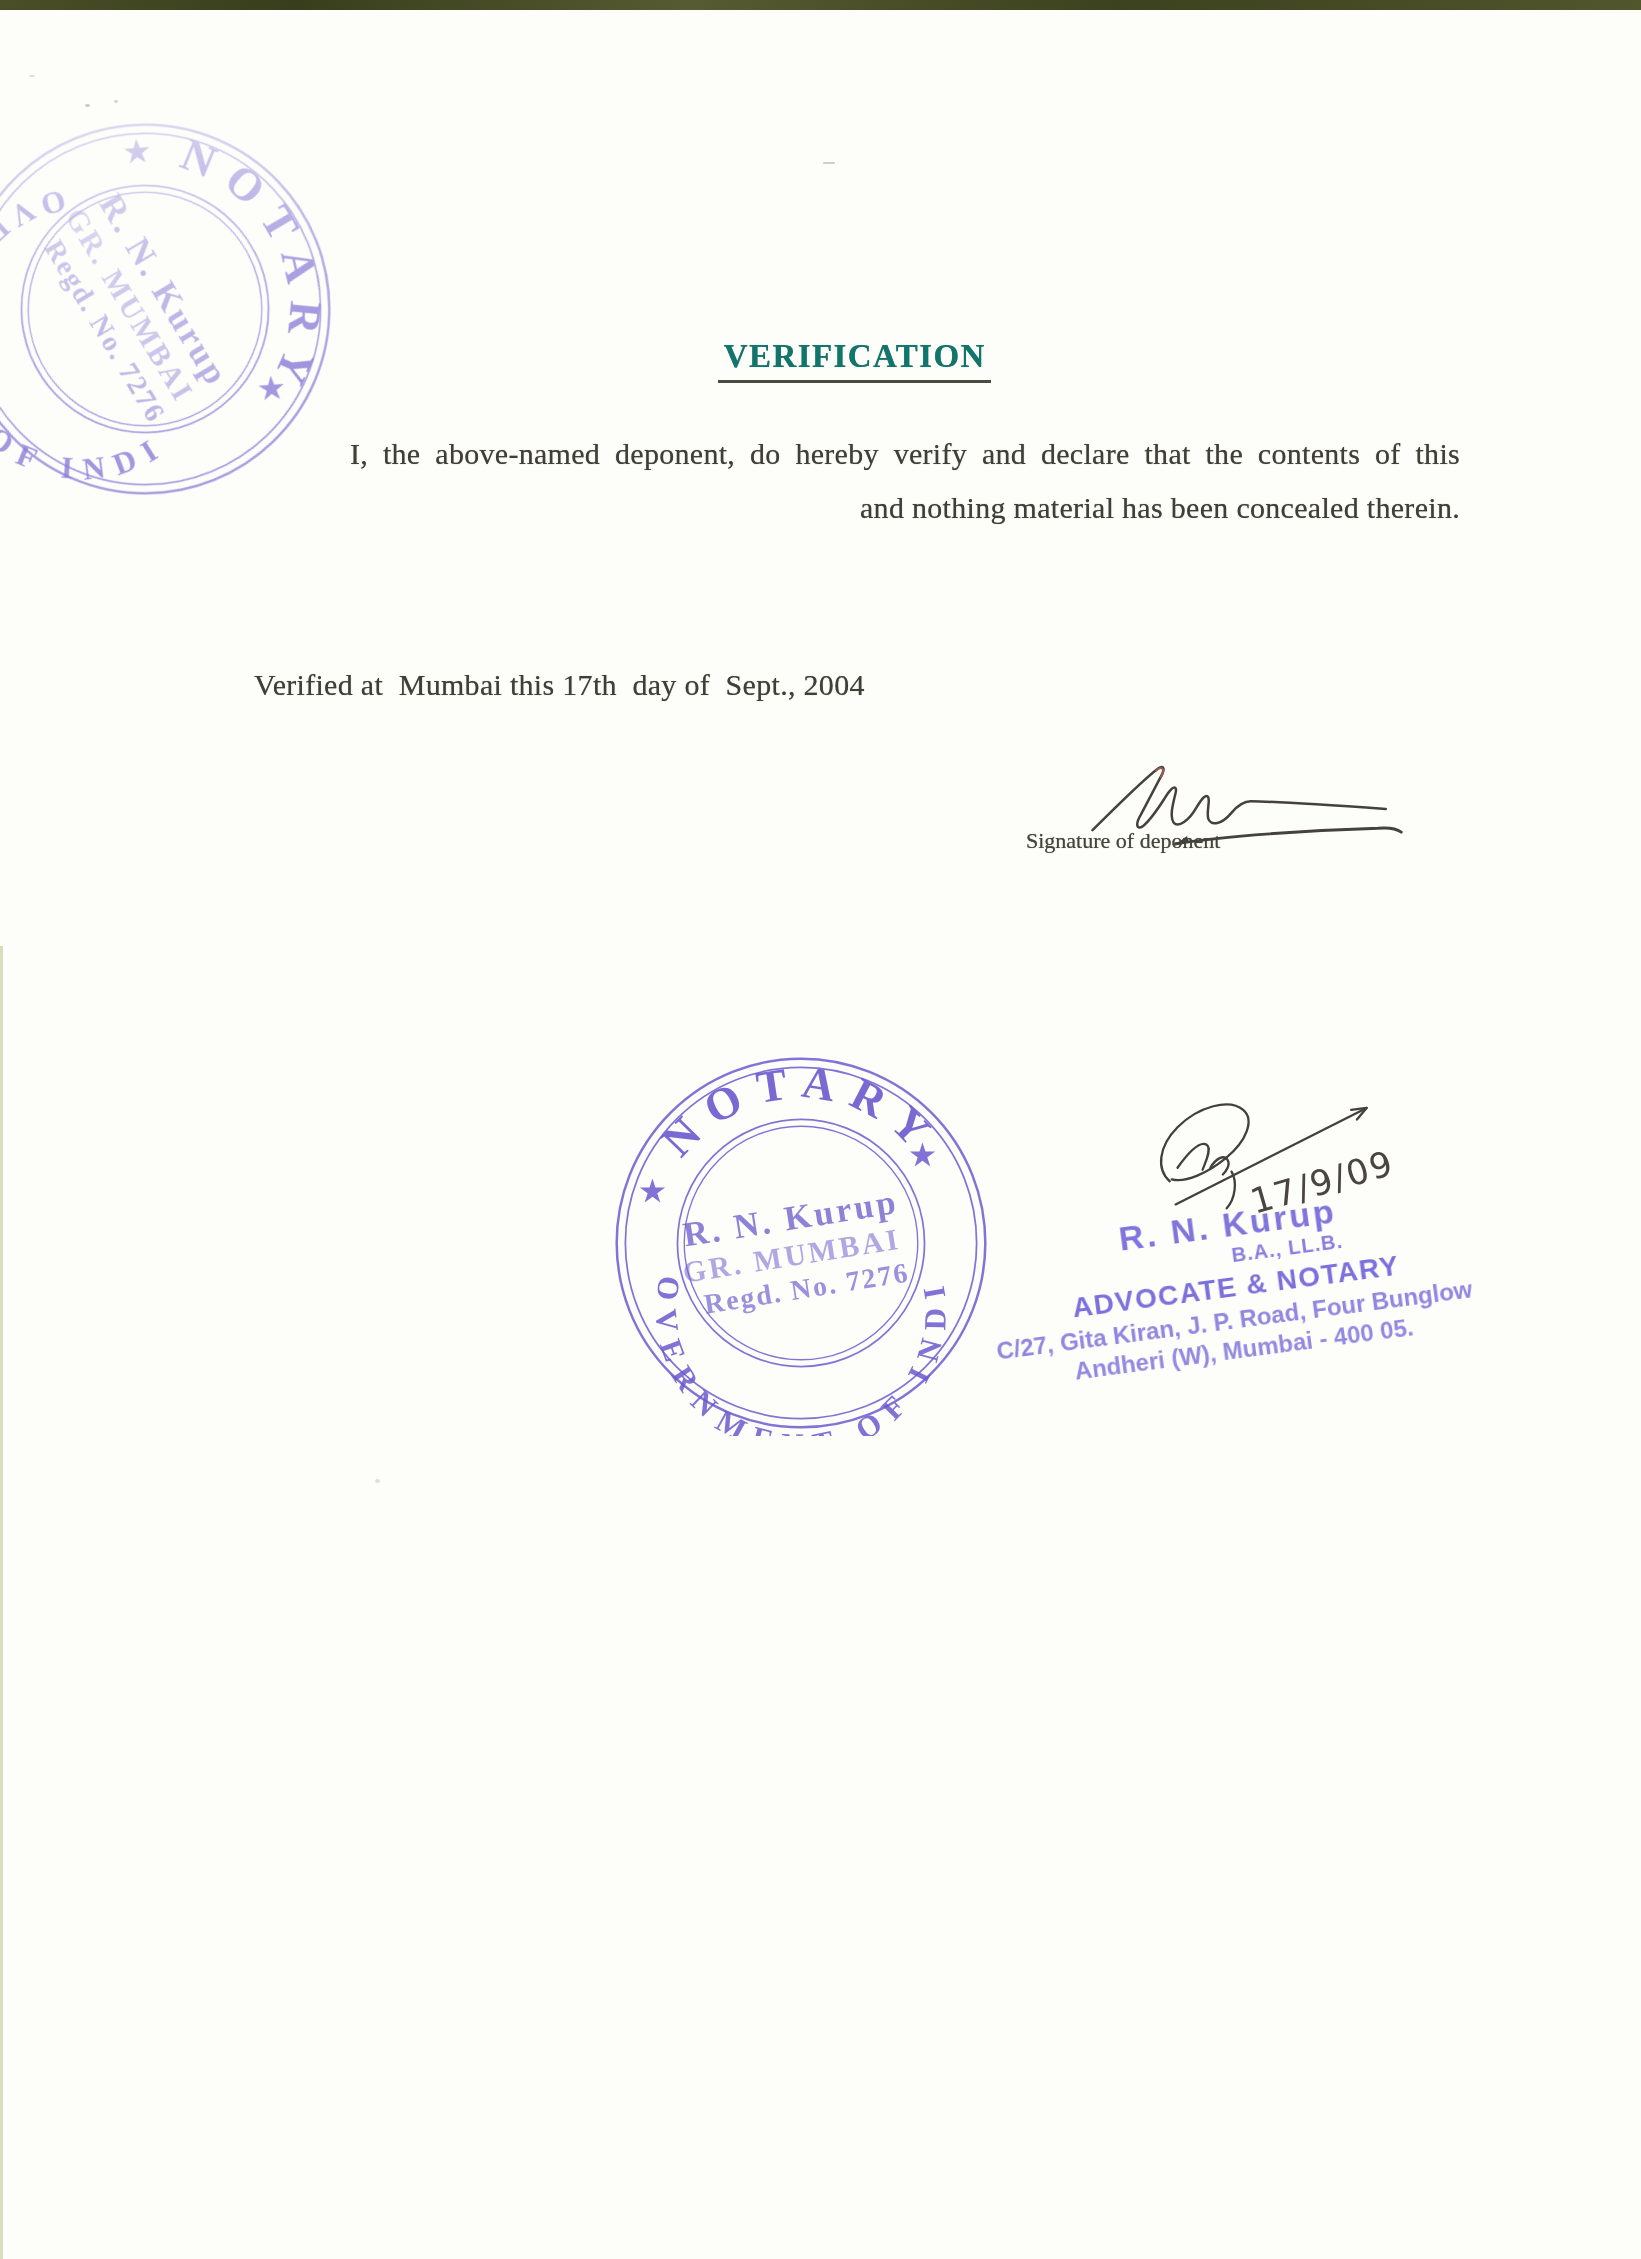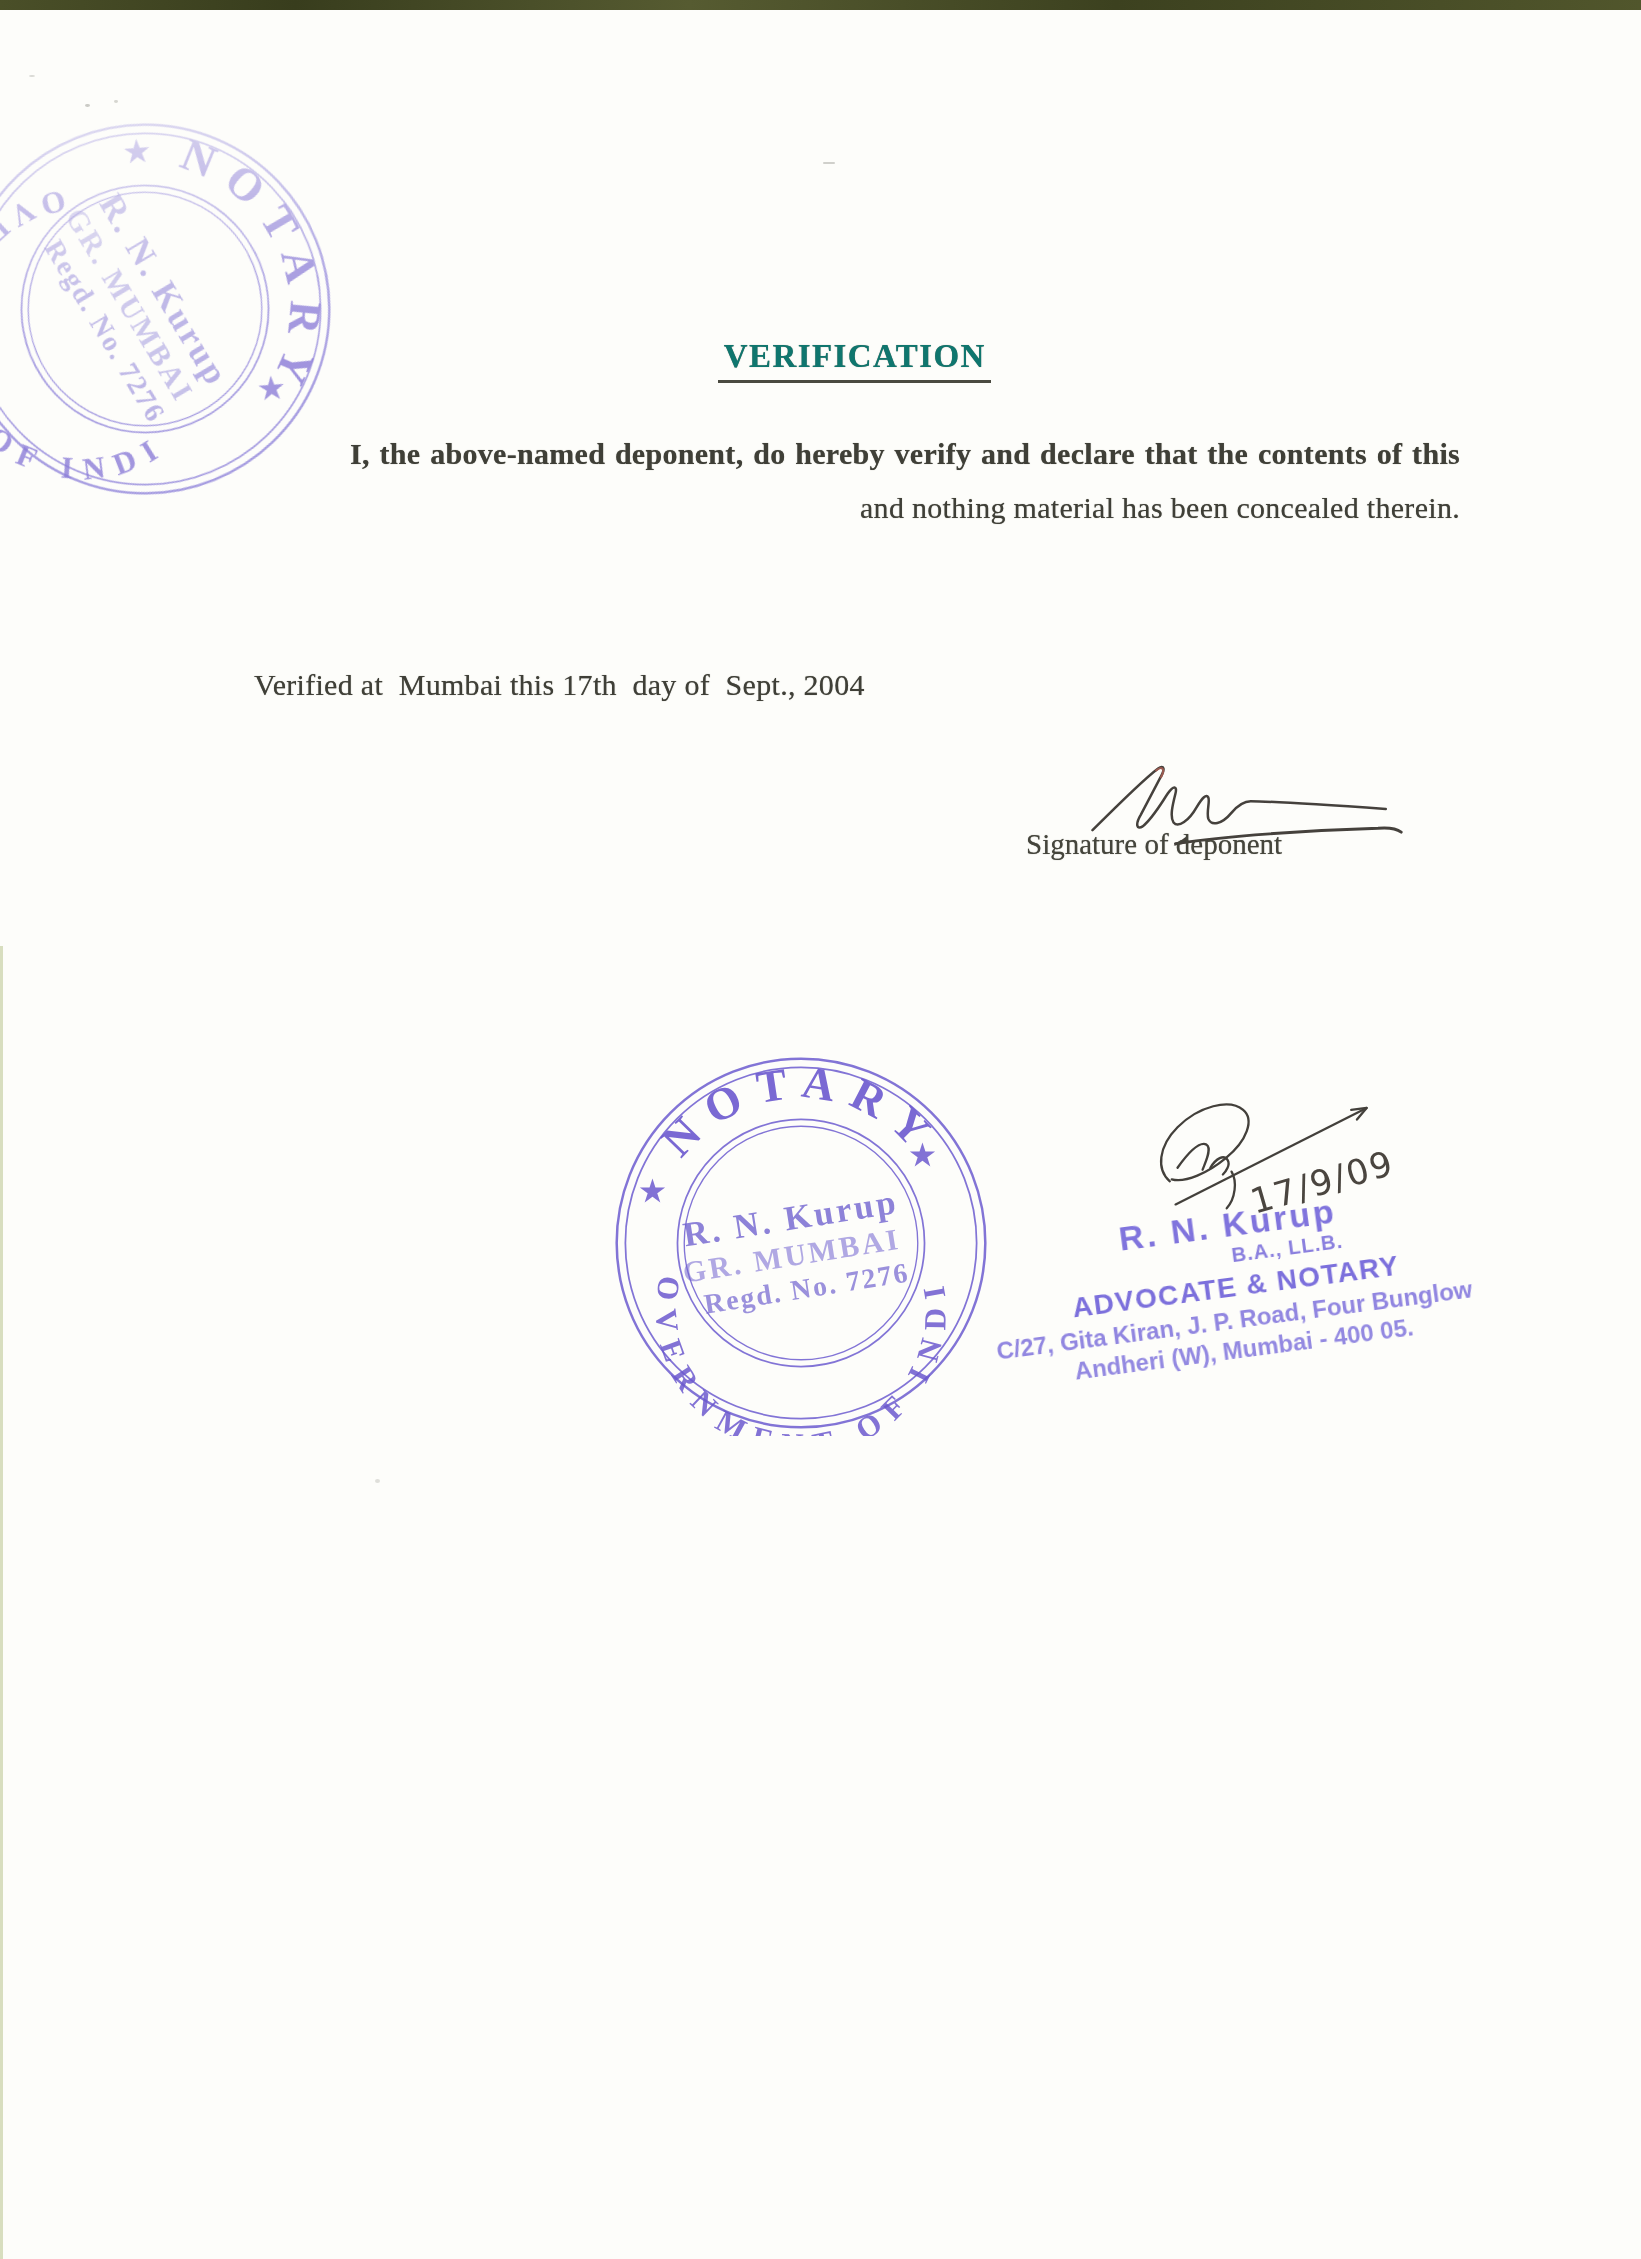--- a/index.html
+++ b/index.html
@@ -15,28 +15,28 @@
   
   .heading{
     position:absolute;left:718px;top:338px;font-size:33px;font-weight:bold;
     letter-spacing:1.4px;color:#0f766e;border-bottom:3.9px solid #4a4a40;
     padding:0 5.8px 4.8px 5.8px;text-shadow:0 0 0.7px rgba(70,70,58,.75);
   }
   .para{
     position:absolute;left:253px;width:1207px;font-size:30px;line-height:54px;
     color:#3f3f37;text-shadow:0 0 0.8px rgba(66,66,55,.7);letter-spacing:0.3px;
   }
-  .para .jline{display:block;text-align:justify;text-align-last:justify;font-weight:bold;}
+  .para .jline{display:block;text-align:justify;text-align-last:justify;}
   .para .indent{padding-left:97px;}
   .para .lastline{display:block;text-align:right;}
   #body-para{top:427px;}
   #verified-line{position:absolute;left:254px;top:668px;font-size:30px;color:#3f3f37;
     white-space:pre;text-shadow:0 0 0.8px rgba(66,66,55,.7);letter-spacing:0.3px;}
   #note-para{top:942px;line-height:55px;}
-  .sig-label{position:absolute;left:1026px;top:828px;font-size:29px;color:#45453c;
+  .sig-label{position:absolute;left:1026px;top:828px;font-size:22px;color:#45453c;
     text-shadow:0 0 0.8px rgba(66,66,55,.7);}
   
   .round-stamp{position:absolute;filter:blur(0.3px);}
   #stamp-center{left:608px;top:1050px;}
   #stamp-topleft{
     left:-48px;top:116px;transform:rotate(68deg);opacity:.78;
     -webkit-mask-image:linear-gradient(105deg,rgba(0,0,0,.25),rgba(0,0,0,.85) 45%,#000 72%);
     mask-image:linear-gradient(105deg,rgba(0,0,0,.25),rgba(0,0,0,.85) 45%,#000 72%);
   }
   .round-stamp text{font-family:"Liberation Serif",serif;font-weight:bold;}

